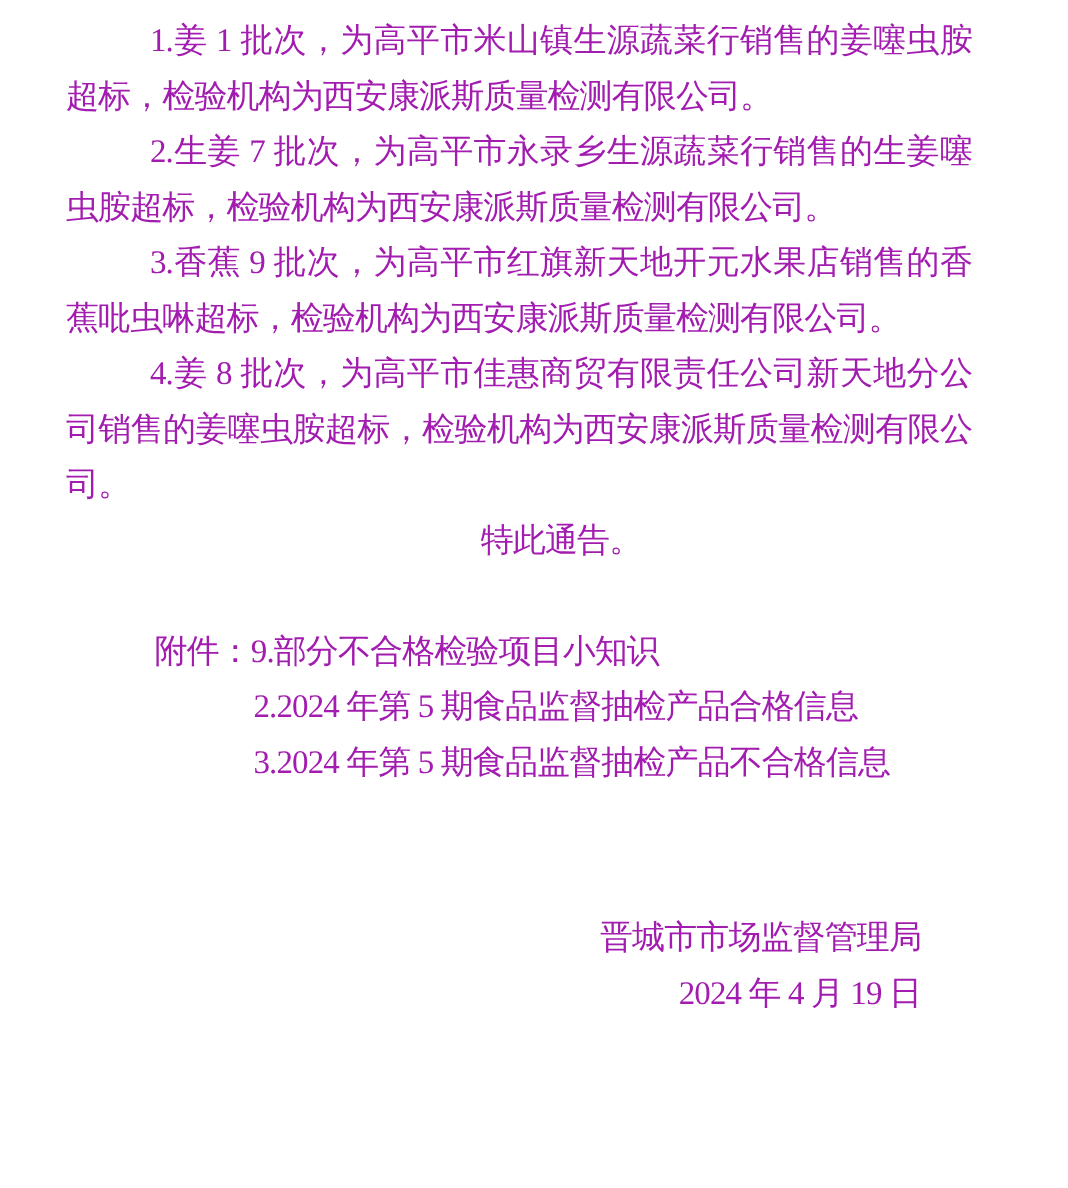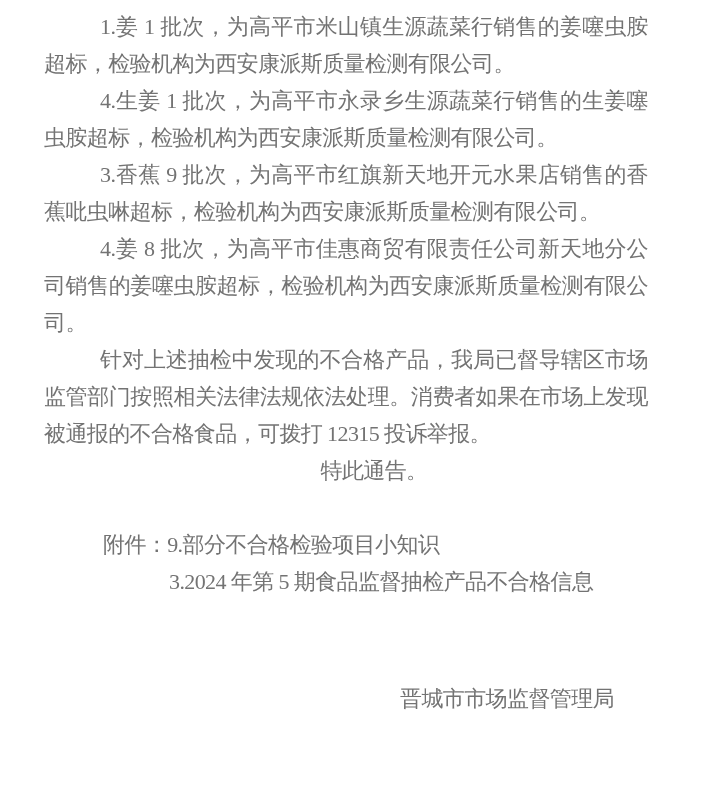--- a/index.html
+++ b/index.html
@@ -7,21 +7,21 @@
       padding: 0;
       background: #ffffff;
     }
     .page {
       position: relative;
       width: 712px;
       height: 792px;
       background: #ffffff;
       overflow: hidden;
       font-family: "Liberation Serif", "DejaVu Serif", serif;
-      color: #737373;
+      color: #a21caf;
     }
     .content {
       position: absolute;
       left: 44px;
       top: 8px;
       width: 604px;
       font-size: 22px;
       line-height: 37px;
       letter-spacing: -0.6px;
     }
@@ -62,33 +62,36 @@
       white-space: nowrap;
     }
   </style>
 </head>
 <body>
 
 <div class="page">
   <div class="content">
 
     <p class="para">1.姜 1 批次，为高平市米山镇生源蔬菜行销售的姜噻虫胺超标，检验机构为西安康派斯质量检测有限公司。</p>
-    <p class="para">4.生姜 1 批次，为高平市永录乡生源蔬菜行销售的生姜噻虫胺超标，检验机构为西安康派斯质量检测有限公司。</p>
+    <p class="para">2.生姜 7 批次，为高平市永录乡生源蔬菜行销售的生姜噻虫胺超标，检验机构为西安康派斯质量检测有限公司。</p>
     <p class="para">3.香蕉 9 批次，为高平市红旗新天地开元水果店销售的香蕉吡虫啉超标，检验机构为西安康派斯质量检测有限公司。</p>
     <p class="para">4.姜 8 批次，为高平市佳惠商贸有限责任公司新天地分公司销售的姜噻虫胺超标，检验机构为西安康派斯质量检测有限公司。</p>
-    <p class="para">针对上述抽检中发现的不合格产品，我局已督导辖区市场监管部门按照相关法律法规依法处理。消费者如果在市场上发现被通报的不合格食品，可拨打 12315 投诉举报。</p>
     <p class="para no-justify">特此通告。</p>
 
     <div class="attachments">
       <div class="att-row first">
         <span class="att-label">附件：</span><span class="att-item">9.部分不合格检验项目小知识</span>
+      </div>
+      <div class="att-row cont">
+        <span class="att-item">2.2024 年第 5 期食品监督抽检产品合格信息</span>
       </div>
       <div class="att-row cont">
         <span class="att-item">3.2024 年第 5 期食品监督抽检产品不合格信息</span>
       </div>
     </div>
 
     <div class="signature-block">
       <div class="signature-issuer">晋城市市场监督管理局</div>
+      <div class="signature-date">2024 年 4 月 19 日</div>
     </div>
 
   </div>
 </div>
 
 </body></html>

